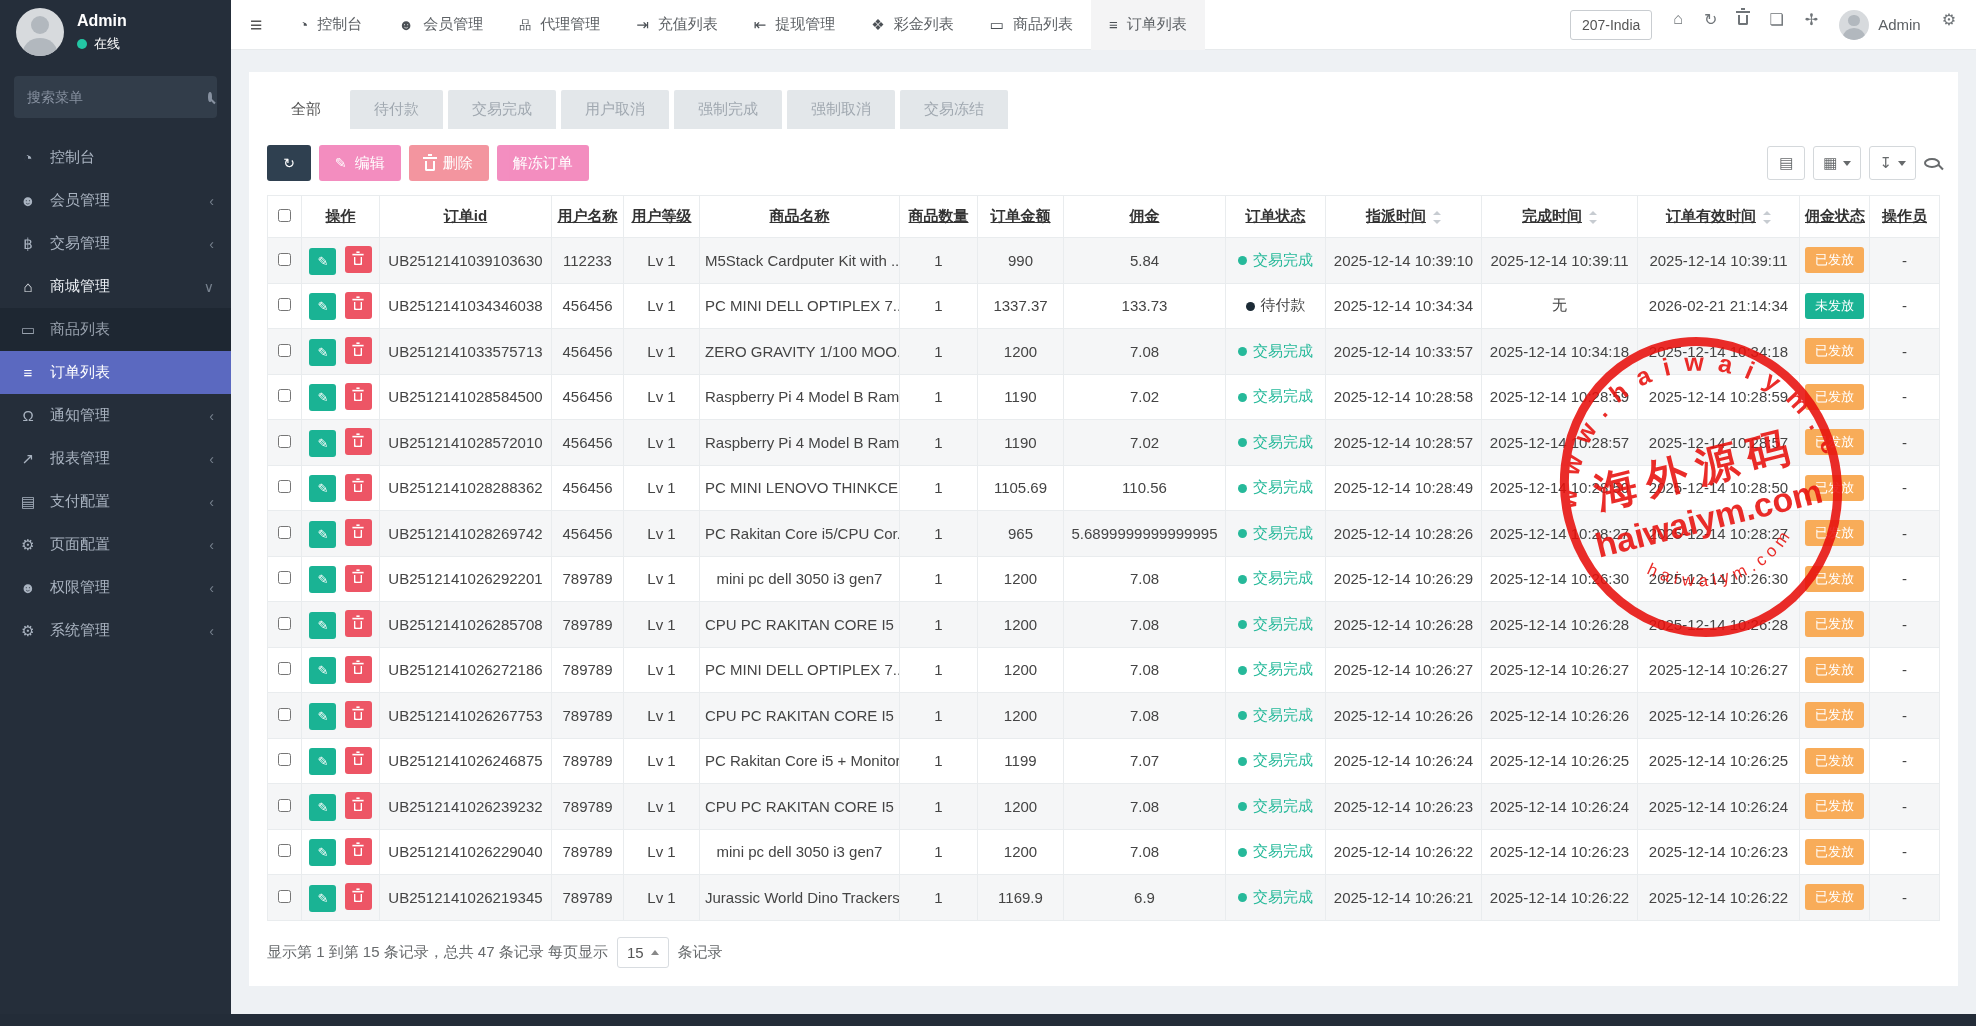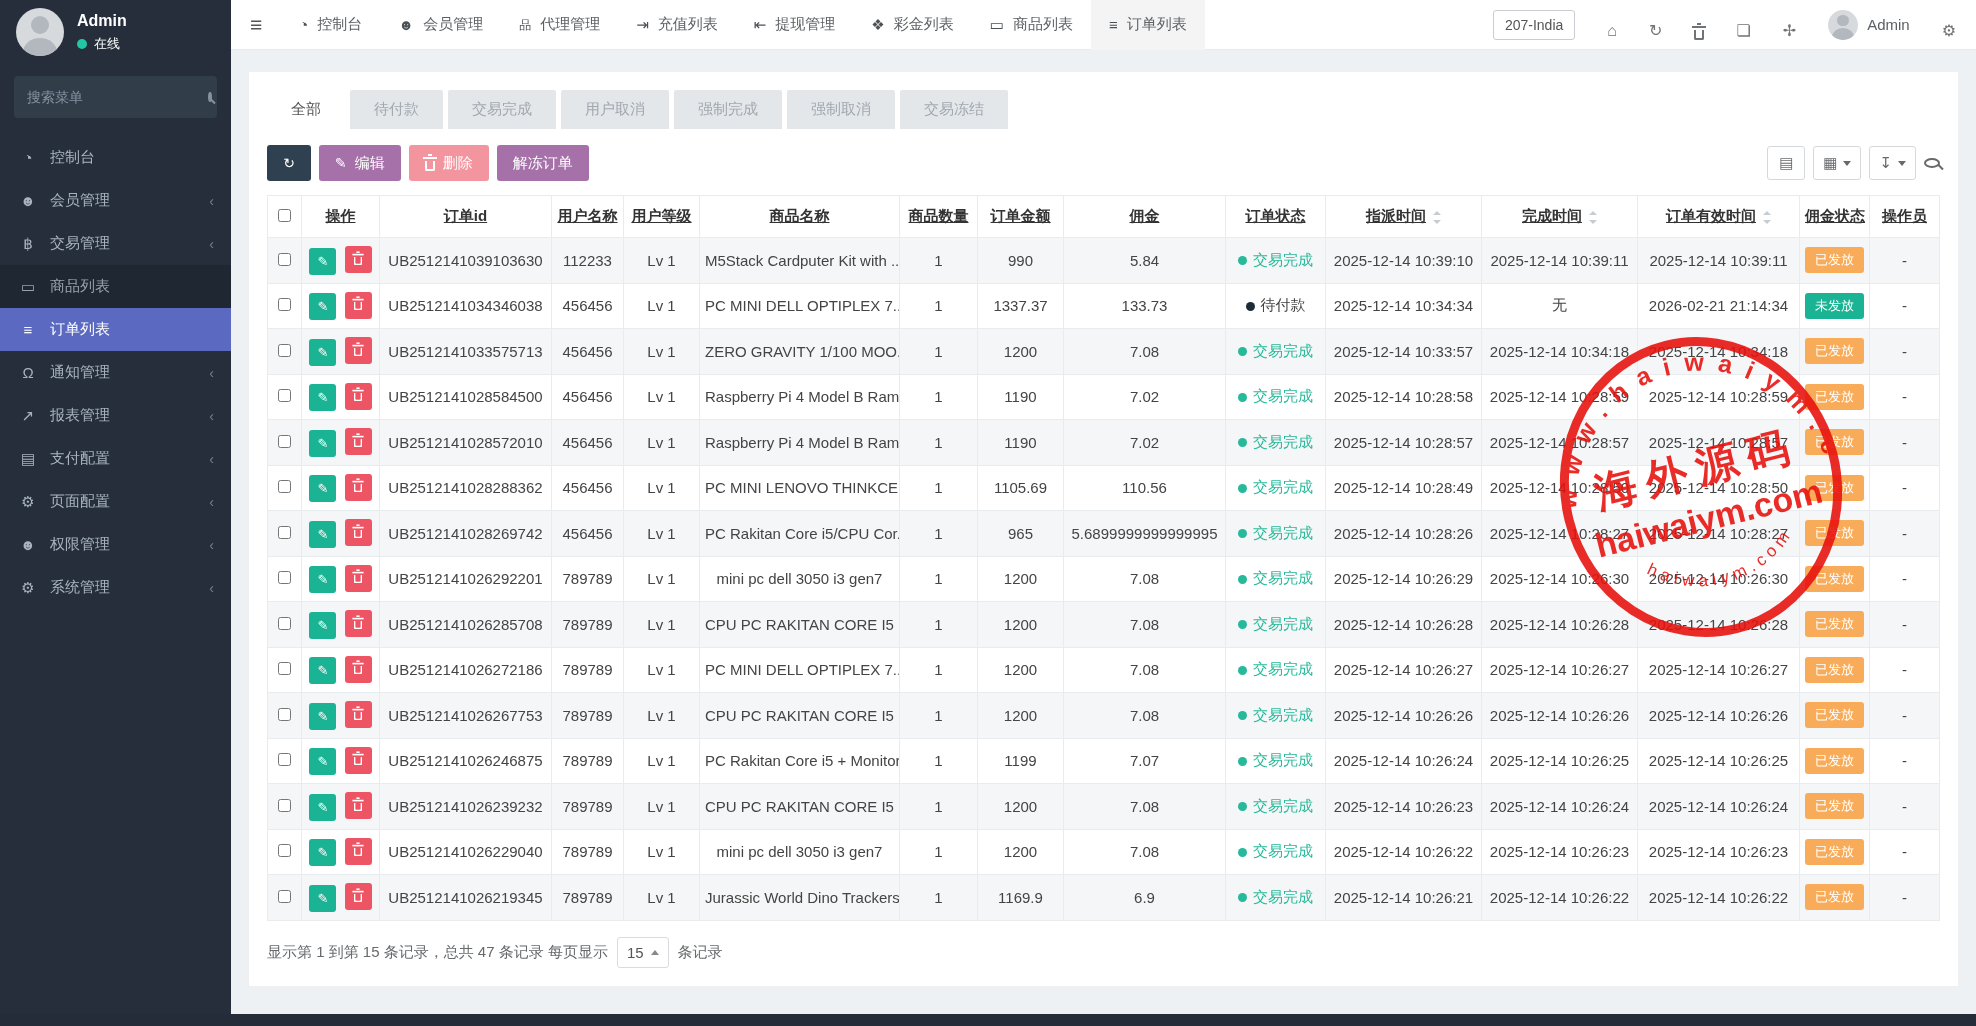--- a/index.html
+++ b/index.html
@@ -59,39 +59,39 @@
   .nav-item.sub { background:#1e2732; color:#98a1ad; }
   .nav-item.sub.active { background:#5b69c0; color:#fff; }
 
   
   .main { flex:1; display:flex; flex-direction:column; position:relative; }
   .topbar { height:50px; background:#fff; border-bottom:1px solid #e7eaec; display:flex; align-items:center; flex-shrink:0; }
   .burger { padding:0 19px; font-size:21px; color:#555; cursor:pointer; }
   .tn-item { height:50px; display:flex; align-items:center; gap:9px; padding:0 18px; font-size:15px; color:#5d6165; cursor:pointer; }
   .tn-item .ic { font-size:15px; color:#4c5156; }
   .tn-item.active { background:#f4f4f5; }
-  .tn-right { margin-left:auto; display:flex; align-items:flex-end; gap:32px; padding-right:20px; color:#6f7478; }
+  .tn-right { margin-left:auto; display:flex; align-items:flex-start; gap:21px; padding-right:20px; color:#6f7478; }
   .region-btn { border:1px solid #c9cdd1; border-radius:3px; padding:6px 11px; font-size:14px; color:#555; cursor:pointer; background:#fff; }
   .tn-ic { font-size:16px; cursor:pointer; color:#6f7478; }
   .tn-user { display:flex; align-items:center; gap:9px; cursor:pointer; }
   .avatar.small { width:30px; height:30px; }
   .tn-uname { font-size:15px; color:#5d6165; }
 
   .content { flex:1; position:relative; }
   .card { margin:22px 18px 0; background:#fff; padding:18px; }
 
   .tabs { display:flex; gap:5px; margin-bottom:16px; }
   .tab { padding:10px 24px; background:#e3e7ea; color:#a0a8b0; font-size:15px; cursor:pointer; border-radius:2px 2px 0 0; }
   .tab.active { background:#fff; color:#555; }
 
   .toolbar { display:flex; align-items:center; margin-bottom:14px; }
   .btn { height:36px; border:none; border-radius:3px; color:#fff; font-size:15px; padding:0 16px; display:inline-flex; align-items:center; gap:8px; cursor:pointer; margin-right:8px; font-family:inherit; }
   .btn .ic { font-size:14px; }
   .btn-refresh { background:#2f4050; width:44px; justify-content:center; padding:0; }
-  .btn-teal { background:#701a75; opacity:.62; }
+  .btn-teal { background:#ec4899; opacity:.62; }
   .btn-red { background:#ed5565; opacity:.62; }
   .tb-right { margin-left:auto; display:flex; align-items:center; gap:8px; color:#676a6c; }
   .icon-btn { height:34px; min-width:38px; padding:0 9px; background:#fff; border:1px solid #d4d8db; border-radius:3px; display:inline-flex; align-items:center; justify-content:center; gap:6px; color:#676a6c; cursor:pointer; font-size:15px; }
   .plain-icon { padding:0 6px; cursor:pointer; }
 
   
   table.tbl { width:100%; border-collapse:collapse; table-layout:fixed; font-size:15px; color:#444; border-top:1px solid #e7eaec; }
   .tbl th, .tbl td { border:1px solid #e9ecee; text-align:center; white-space:nowrap; overflow:hidden; }
   .tbl th { font-weight:bold; color:#333; padding:11px 5px; font-size:15px;text-decoration:underline; }
   .tbl td { padding:8px 5px; height:38px; }
@@ -159,20 +159,25 @@
         <span data-name="sidebar-item-label">会员管理</span>
         <span class="chev" data-name="chevron-icon">‹</span>
       </div>
 
       <div class="nav-item" data-name="sidebar-item">
         <span class="ic" data-name="btc-icon"></span>
         <span data-name="sidebar-item-label">交易管理</span>
         <span class="chev" data-name="chevron-icon">‹</span>
       </div>
 
+      <div class="nav-item open" data-name="sidebar-item">
+        <span class="ic" data-name="home-icon"></span>
+        <span data-name="sidebar-item-label">商城管理</span>
+        <span class="chev" data-name="chevron-icon">∨</span>
+      </div>
 
       <div class="nav-item sub" data-name="sidebar-item">
         <span class="ic" data-name="monitor-icon"></span>
         <span data-name="sidebar-item-label">商品列表</span>
         <span class="chev" data-name="chevron-icon"></span>
       </div>
 
       <div class="nav-item sub active" data-name="sidebar-item">
         <span class="ic" data-name="list-icon"></span>
         <span data-name="sidebar-item-label">订单列表</span>

